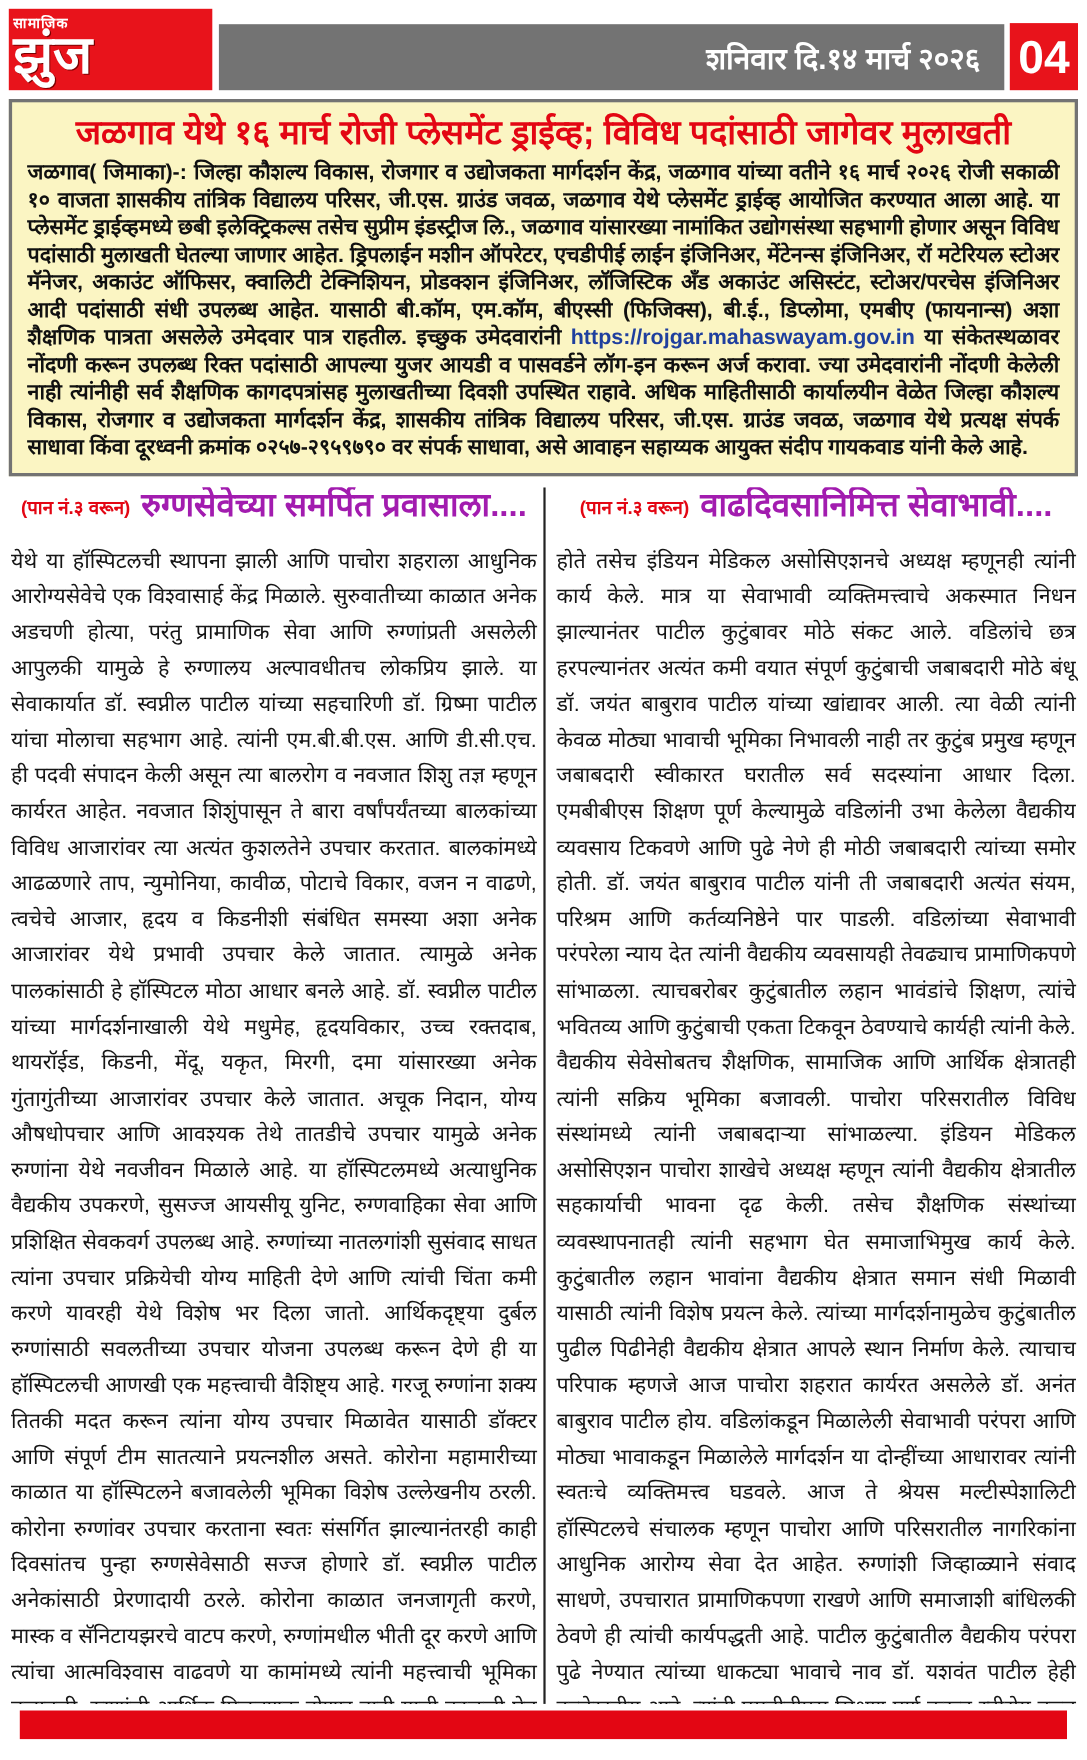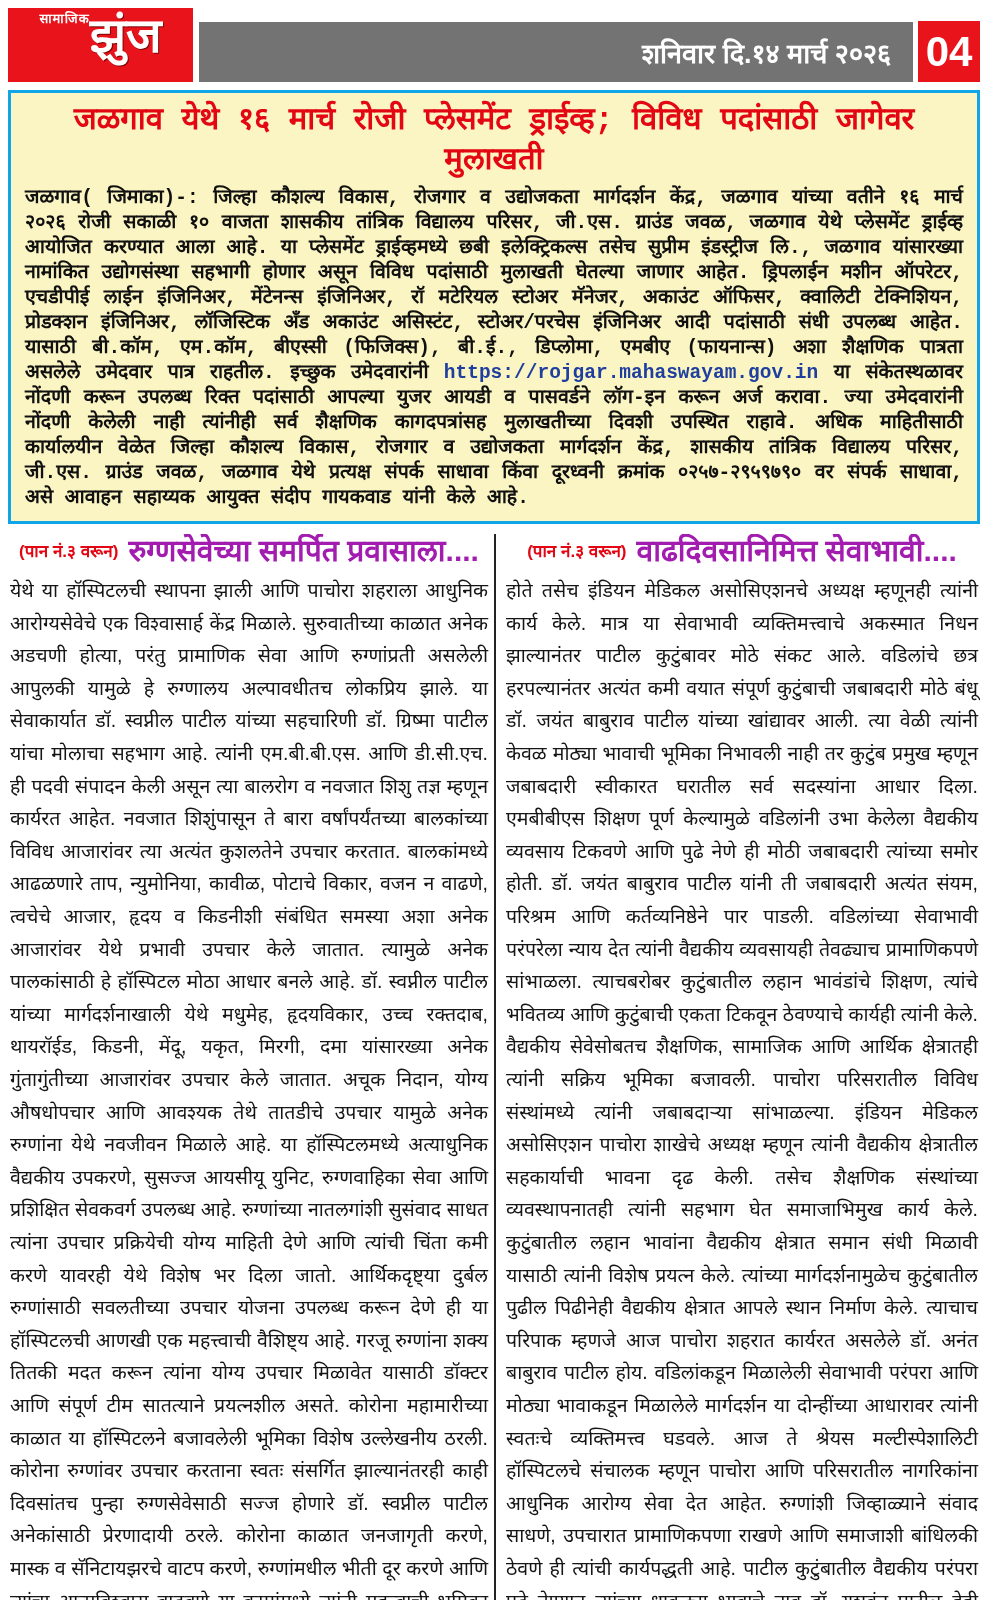--- a/index.html
+++ b/index.html
@@ -8,59 +8,58 @@
     width:988px; height:1600px; overflow:hidden;
     font-family:"Liberation Sans","DejaVu Sans",sans-serif;
     color:#111;
   }
   .page { padding:8px; }
 
   
   .masthead { display:flex; align-items:flex-end; height:74px; }
   .logo-box {
     width:185px; height:74px; background:#e8131b;
-    display:flex; justify-content:center;
-    padding:4px 19px; color:#fff;
+    display:flex; flex-direction:column; justify-content:center;
+    padding:4px 4px; color:#fff;
   }
   .logo-tagline { font-size:13px; font-weight:bold; line-height:1; letter-spacing:1px; }
   .logo-title { font-size:48px; font-weight:bold; line-height:1.02; text-shadow:1px 1px 0 #7a0000; }
   .date-bar {
     flex:1; height:60px; background:#737373; margin-left:6px;
     display:flex; align-items:center; justify-content:flex-end;
     padding-right:22px; color:#fff; font-size:27px; font-weight:bold;
   }
   .pageno-box {
     width:62px; height:61px; background:#e8131b; margin-left:5px;
     display:flex; align-items:center; justify-content:center;
     color:#fff; font-size:42px; font-weight:bold;
   }
 
   
   .lead-box {
-    margin-top:8px; border:3px solid #0ea5e9; background:#fbf5c3;
+    margin-top:8px; border:3px solid #737373; background:#fbf5c3;
     padding:8px 14px 10px 14px;
-    font-family:Liberation Mono, monospace;
   }
   .lead-headline {
     color:#e30613; font-size:31px; font-weight:bold;
     text-align:center; line-height:1.3; margin-bottom:4px;
   }
   .lead-body {
     font-size:19.5px; font-weight:bold; line-height:25px;
     text-align:justify; color:#101010;
   }
   .lead-link { color:#1f3f9e; font-weight:bold; text-decoration:none; }
 
   
   .columns { display:flex; margin-top:10px; height:1106px; overflow:hidden; }
   .column { width:50%; padding:0 6px 0 2px; }
   .column + .column { border-left:2px solid #222; padding-left:10px; padding-right:2px; }
   .column-head {
     display:flex; align-items:center; justify-content:center; gap:10px;
-    margin-bottom:6px; white-space:nowrap;
+    margin-bottom:16px; white-space:nowrap;
   }
   .continued { color:#e30613; font-size:17px; font-weight:bold; }
   .col-headline { color:#a21caf; font-size:30px; font-weight:bold; line-height:1.15; }
   .col-body {
     font-size:19.5px; line-height:32.6px; text-align:justify; color:#151515;
   }
 
   
   .bottom-bar { margin:6px 10px 0 10px; height:26px; background:#e30613; }
 </style>

